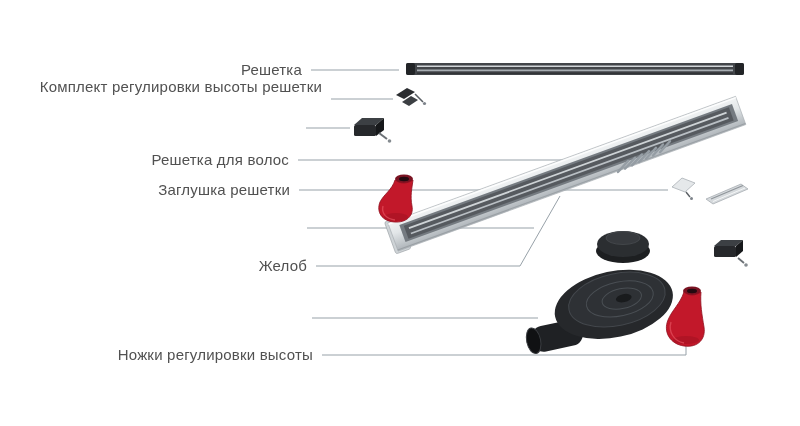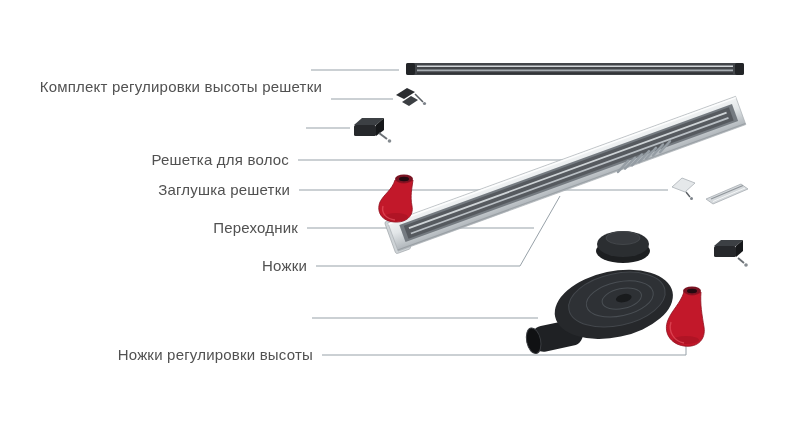--- a/index.html
+++ b/index.html
@@ -127,20 +127,20 @@
 
     <g>
       <ellipse cx="692" cy="291" rx="9" ry="4.5" fill="#7a1322"></ellipse>
       <ellipse cx="692" cy="291" rx="5" ry="2.2" fill="#230a10"></ellipse>
       <path d="M684,292 C680,304 672,310 668,320 C663,332 670,344 684,346 C698,348 706,339 704,327 C702,315 700,304 701,292 C695,296 689,296 684,292 Z" fill="#c2182a" stroke="#8f0f1e" stroke-width="0.8"></path>
       <ellipse cx="686" cy="340" rx="13" ry="4" fill="#9c0f1f" opacity="0.45"></ellipse>
       <path d="M671,322 C668,332 674,341 684,343" fill="none" stroke="#e4505e" stroke-width="1.4" opacity="0.7"></path>
     </g>
   </svg>
 
+  <div class="label" style="top:62px;width:302px">Решетка</div>
   <div class="label" style="top:79px;width:322px">Комплект регулировки высоты решетки</div>
   <div class="label" style="top:182px;width:290px">Заглушка решетки</div>
   <div class="label" style="top:152px;width:289px">Решетка для волос</div>
-  <div class="label" style="top:220px;width:298px">Переходник</div>
-  <div class="label" style="top:258px;width:307px">Ножки</div>
+  <div class="label" style="top:258px;width:307px">Желоб</div>
   <div class="label" style="top:347px;width:313px">Ножки регулировки высоты</div>
 
 </div>
 
 </body></html>

